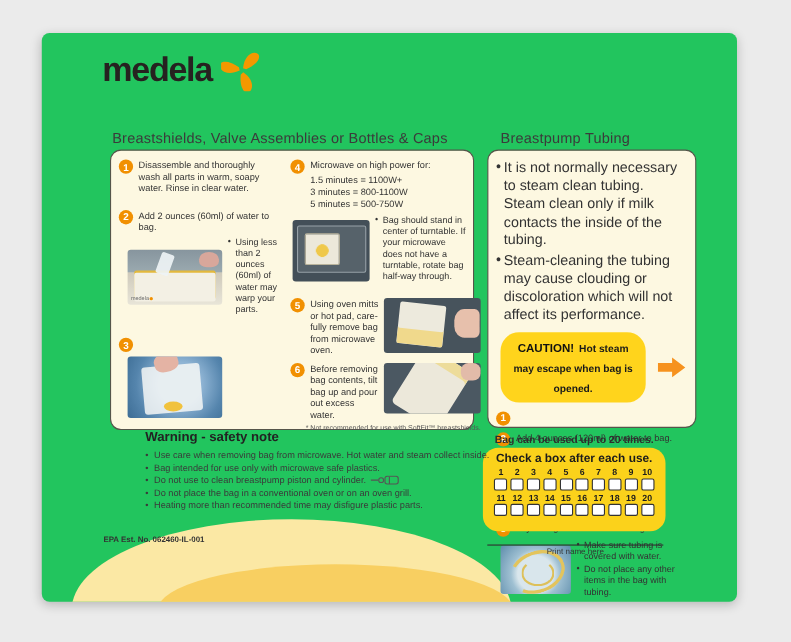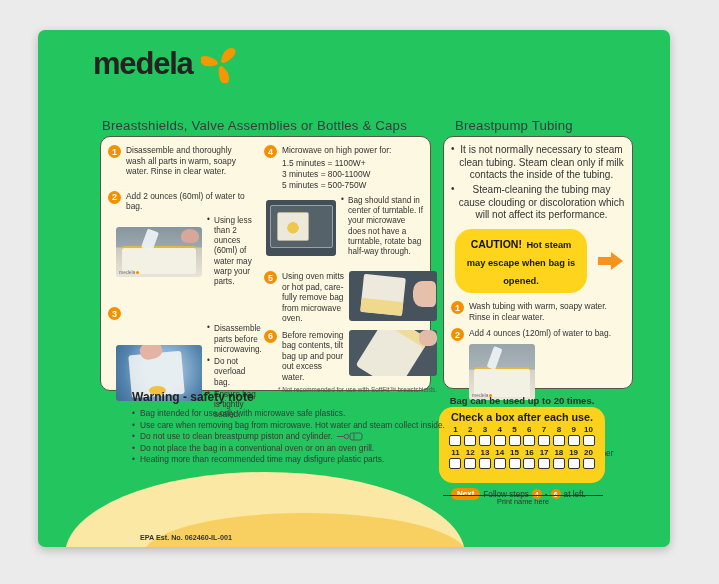--- a/index.html
+++ b/index.html
@@ -62,21 +62,21 @@
   .ph-tilt::before { content:""; position:absolute; left:22%; top:-16%; width:56%; height:132%; background:#ece8da; transform:rotate(32deg); border-radius:4px; box-shadow:inset 0 10px 0 #eddc9a; }
   .ph-tilt::after { content:""; position:absolute; right:0; top:0; width:20%; height:36%; background:#e2bba9; border-radius:40%; }
   .ph-pour2 { width:66px; height:56px; background:linear-gradient(180deg,#98a5ab 0%,#a9b4b8 45%,#d6d2c4 47%,#eae7db 100%); }
   .ph-pour2::before { content:""; position:absolute; left:7%; top:44%; width:86%; height:50%; background:#f3f0e4; border-radius:2px; box-shadow:0 -2px 0 #e3b93c; }
   .ph-tube { width:64px; height:44px; background:radial-gradient(circle at 50% 58%,#d9e6ec 0 40%,#9fc0d2 55%,#5d8cab 100%); }
   .ph-tube::before { content:""; position:absolute; left:12%; top:12%; width:70%; height:72%; border:3px solid #e3c45c; border-radius:50%; border-left-color:transparent; transform:rotate(-20deg); }
   .ph-tube::after { content:""; position:absolute; left:30%; top:30%; width:40%; height:44%; border:2px solid #ddc05a; border-radius:50%; border-top-color:transparent; }
 
   .footnote { font-size:6.4px; color:#555; text-align:right; margin-top:4px; }
 
-  .notes { list-style:none; font-size:10px; line-height:1.27; color:#333; margin-bottom:7px;text-align:center; }
+  .notes { list-style:none; font-size:13px; line-height:1.27; color:#333; margin-bottom:7px; }
   .notes li { position:relative; padding-left:7px; margin-bottom:2px; }
   .notes li::before { content:"\2022"; position:absolute; left:0; top:-1px; }
 
   .caution-row { display:flex; align-items:center; gap:11px; margin:0 0 8px 4px; }
   .caution-pill { background:#ffd41c; border-radius:17px; padding:5px 9px; width:132px; text-align:center; }
   .caution-title { font-size:10.5px; font-weight:bold; color:#111; }
   .caution-text { font-size:9.3px; font-weight:bold; color:#1a1a1a; line-height:1.12; }
 
   .rstep { margin-bottom:6px; }
   .next-row { display:flex; align-items:center; gap:3px; margin-top:7px; font-size:8.2px; color:#333; }
@@ -96,21 +96,21 @@
   .warning h3 { font-size:12px; font-weight:bold; color:#222; margin-bottom:4px; }
   .warning ul { list-style:none; }
   .warning li { position:relative; padding-left:8px; font-size:8.4px; line-height:11.6px; color:#3a3a3a; }
   .warning li::before { content:"\2022"; position:absolute; left:0; }
   .warning li svg { vertical-align:middle; margin-left:2px; }
 
   .signature { left:405px; top:465px; width:160px; }
   .sig-line { border-top:1px solid #2f2f2f; }
   .sig-label { text-align:center; font-size:7.3px; color:#333; margin-top:1px; }
 
-  .epa { left:56px; top:503px; font-size:7.2px; font-weight:bold; color:#333;margin-left:46px; }
+  .epa { left:56px; top:456px; font-size:7.2px; font-weight:bold; color:#333; }
 </style>
 </head>
 <body>
 
 <div class="stage">
   <div class="card">
 
     <div class="dome dome-pale"></div>
     <div class="dome dome-gold"></div>
 
@@ -147,25 +147,20 @@
             <li>Using less than 2 ounces (60ml) of water may warp your parts.</li>
           </ul>
         </div>
         <div class="step" style="margin-bottom:4px">
           <span class="badge">3</span>
         </div>
         <div class="media" style="margin-left:8px">
           <div class="photo ph-fill">
               <i></i>
             </div>
-          <ul class="blist" style="width:56px">
-            <li>Disassemble parts before microwaving.</li>
-            <li>Do not overload bag.</li>
-            <li>Ensure bag is tightly sealed.</li>
-          </ul>
         </div>
       </div>
 
       <div class="colB">
         <div class="step">
           <span class="badge">4</span>
           <span class="stext">Microwave on high power for:</span>
         </div>
         <div class="watts">
           <div>1.5 minutes = 1100W+</div>
@@ -201,21 +196,20 @@
         <div class="caution-pill">
           <span class="caution-title">CAUTION!</span>
           <span class="caution-text">Hot steam may escape when bag is opened.</span>
         </div>
         <svg width="26" height="20" viewBox="0 0 26 20">
           <polygon points="0,6 13,6 13,1 25,10 13,19 13,14 0,14" fill="#F6921E"></polygon>
         </svg>
       </div>
       <div class="step rstep">
         <span class="badge">1</span>
-        <span class="stext" style="width:150px">Wash tubing with warm, soapy water. Rinse in clear water.</span>
       </div>
       <div class="step" style="margin-bottom:3px">
         <span class="badge">2</span>
         <span class="stext" style="width:150px">Add 4 ounces (120ml) of water to bag.</span>
       </div>
       <div class="photo ph-pour2" style="margin:0 0 10px 18px">
         <i></i>
           <span class="ph-label">medela</span>
       </div>
       <div class="step" style="margin-bottom:3px">
@@ -290,22 +284,22 @@
             <span class="cbx"></span>
             <span class="cbx"></span>
             <span class="cbx"></span>
           </div>
         </div>
     </div>
 
     <div class="warning">
       <h3>Warning - safety note</h3>
       <ul>
+        <li>Use care when removing bag from microwave. Hot water and steam collect inside.</li>
         <li>Bag intended for use only with microwave safe plastics.</li>
-        <li>Use care when removing bag from microwave. Hot water and steam collect inside.</li>
         <li>
           <span>Do not use to clean breastpump piston and cylinder.</span>
           <svg width="26" height="9" viewBox="0 0 26 9">
             <line x1="0" y1="4.5" x2="7" y2="4.5" stroke="#555" stroke-width="1"></line>
             <circle cx="9.5" cy="4.5" r="2.2" fill="none" stroke="#555" stroke-width="1"></circle>
             <rect x="13" y="1" width="12" height="7" rx="2" fill="none" stroke="#555" stroke-width="1"></rect>
             <line x1="17" y1="1.5" x2="17" y2="8" stroke="#555" stroke-width="1"></line>
           </svg>
         </li>
         <li>Do not place the bag in a conventional oven or on an oven grill.</li>

